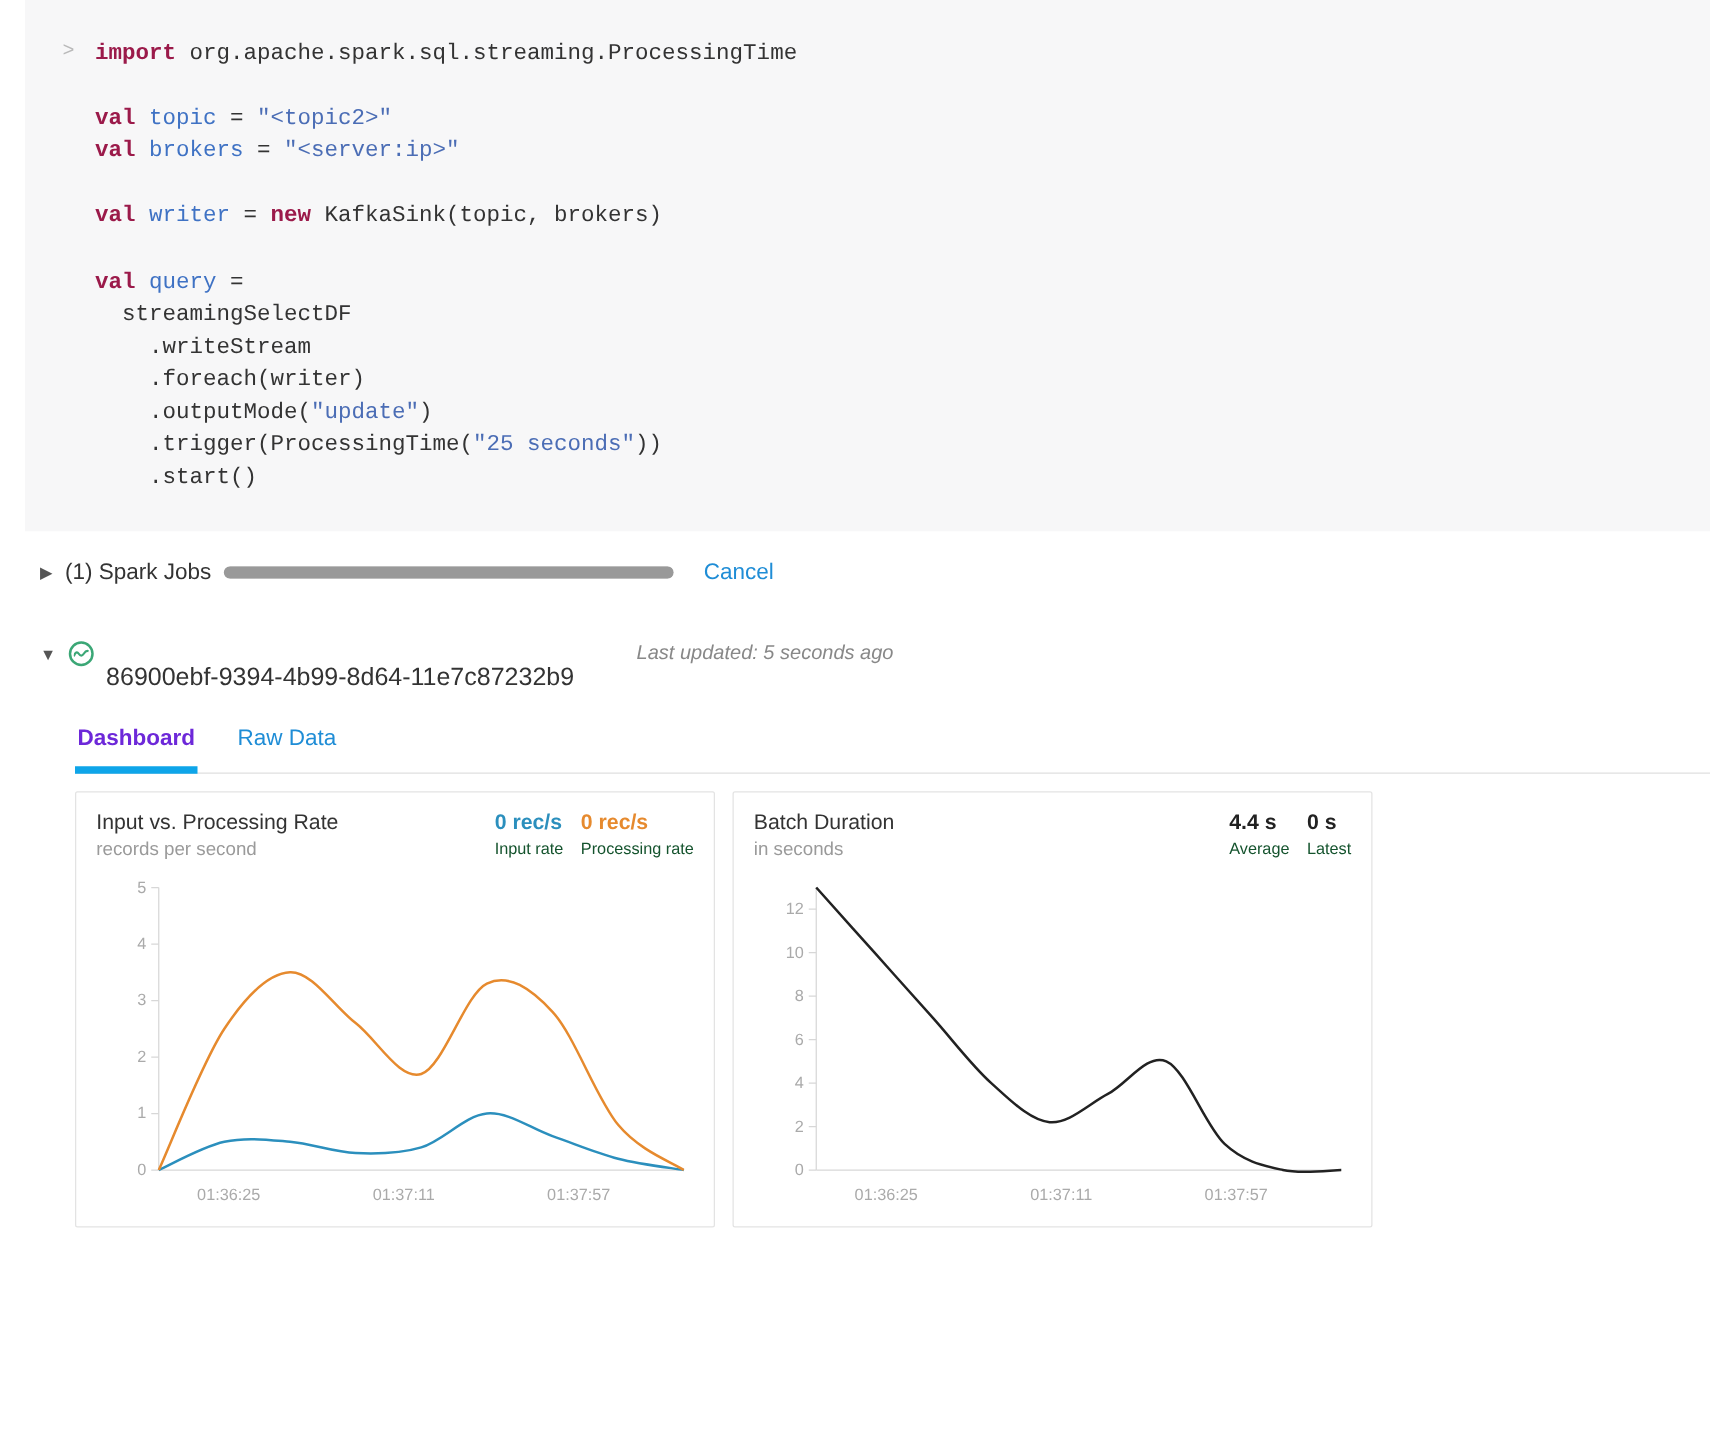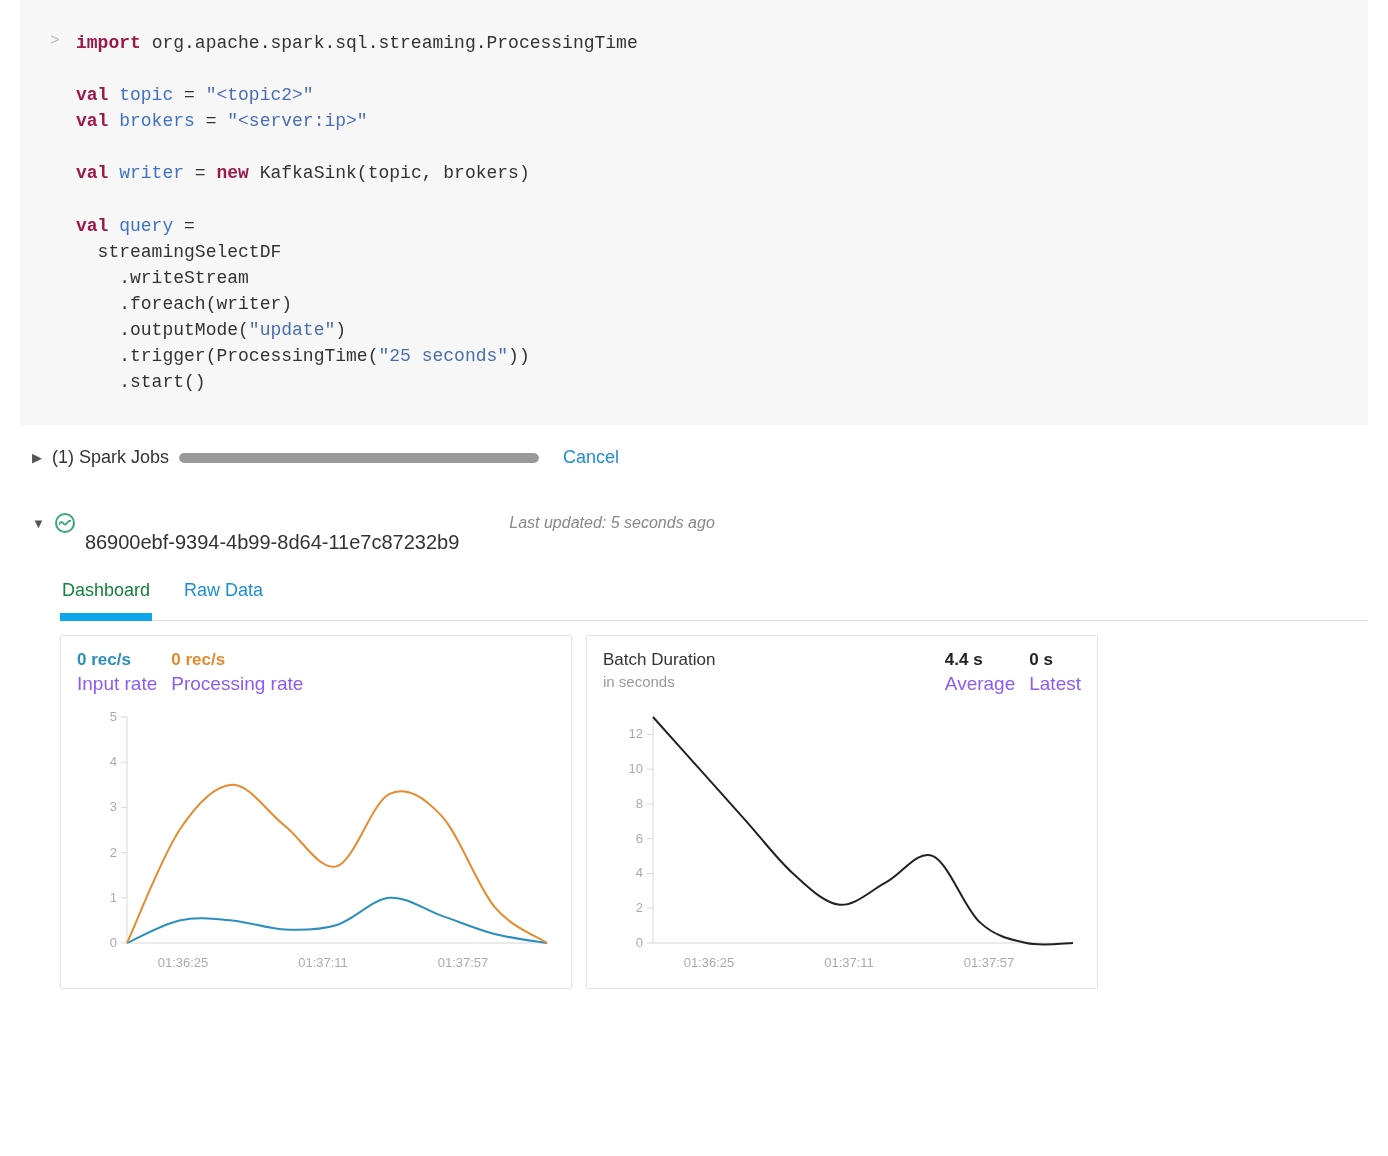--- a/index.html
+++ b/index.html
@@ -115,23 +115,23 @@
     border-bottom: 1px solid #e0e0e0;
     margin: 18px 0 0 40px;
     font-size: 18px;
   }
   .tab {
     padding: 8px 2px 12px 2px;
     cursor: pointer;
     color: #1f8dd6;
   }
   .tab.active {
-    color: #15803d;
-    font-weight: 400;
-    border-bottom: 8px solid #0ea5e9;
+    color: #6d28d9;
+    font-weight: 700;
+    border-bottom: 6px solid #0ea5e9;
     margin-bottom: -1px;
   }
 
   .charts {
     display: flex;
     gap: 14px;
     margin: 14px 0 0 40px;
   }
   .chart-panel {
     border: 1px solid #e3e3e3;
@@ -141,21 +141,21 @@
   }
   .chart-head {
     display: flex;
     justify-content: space-between;
     align-items: flex-start;
   }
   .chart-title { font-size: 17px; color: #333; }
   .chart-sub { font-size: 15px; color: #9a9a9a; margin-top: 3px; }
   .chart-metrics { display: flex; gap: 14px; text-align: left; }
   .metric-val { font-size: 17px; font-weight: 700; }
-  .metric-label { font-size: 19px; color: #8b5cf6; margin-top: 3px; }
+  .metric-label { font-size: 13px; color: #14532d; margin-top: 3px; }
   .blue { color: #2b8fbd; }
   .orange { color: #e68a2e; }
   .black { color: #222; }
   .chart-body { margin-top: 12px; }
   .chart-body text { font-size: 13px; fill: #aaa; font-family: inherit; }
 </style>
 </head>
 <body>
 
 <div class="notebook">
@@ -203,20 +203,24 @@
 
   <div class="tabs">
     <div class="tab active">Dashboard</div>
     <div class="tab">Raw Data</div>
   </div>
 
   <div class="charts">
 
     <div class="chart-panel">
       <div class="chart-head">
+        <div>
+          <div class="chart-title">Input vs. Processing Rate</div>
+          <div class="chart-sub">records per second</div>
+        </div>
         <div class="chart-metrics">
           <div>
             <div class="metric-val blue">0 rec/s</div>
             <div class="metric-label">Input rate</div>
           </div>
           <div>
             <div class="metric-val orange">0 rec/s</div>
             <div class="metric-label">Processing rate</div>
           </div>
         </div>

